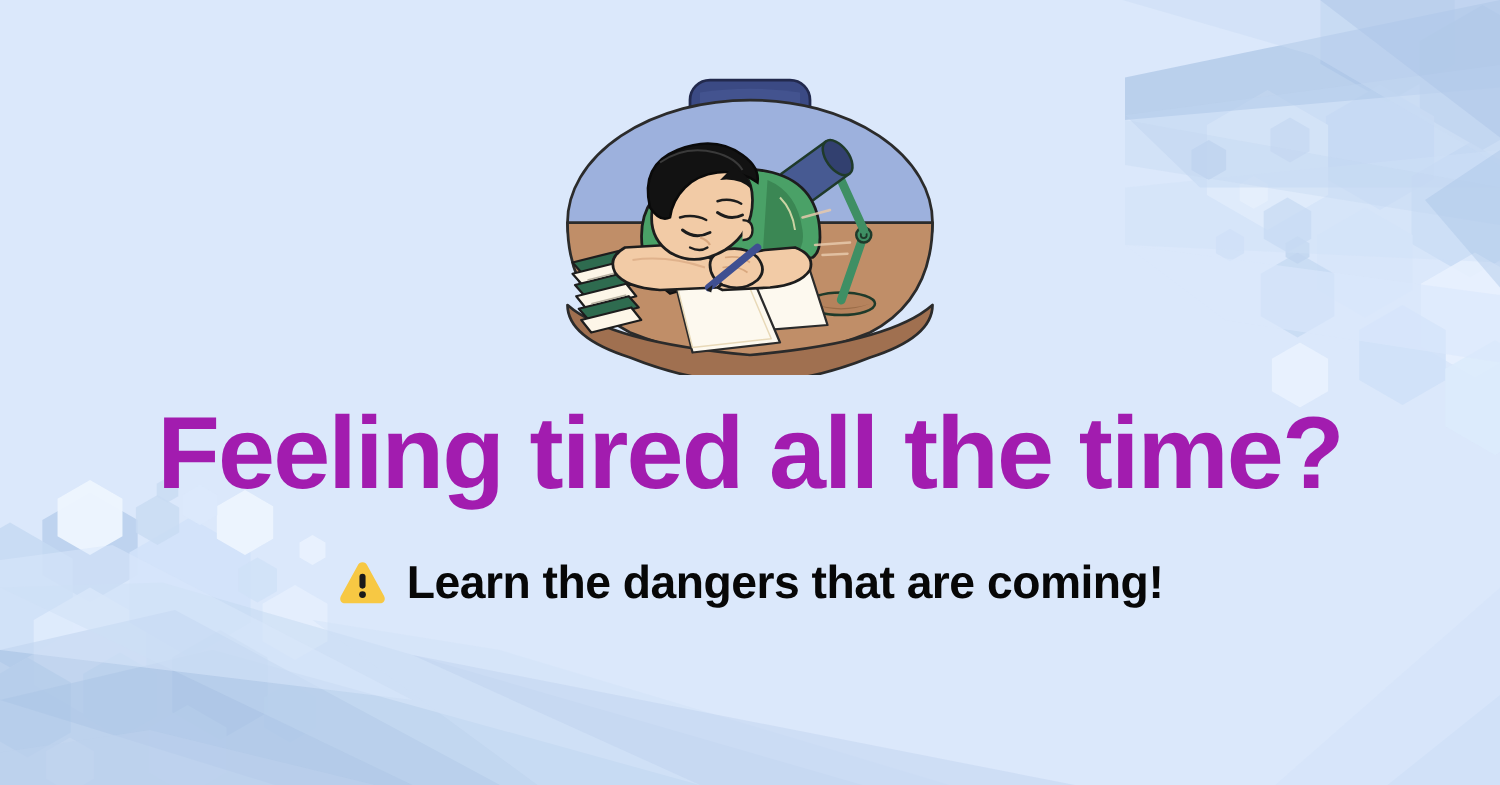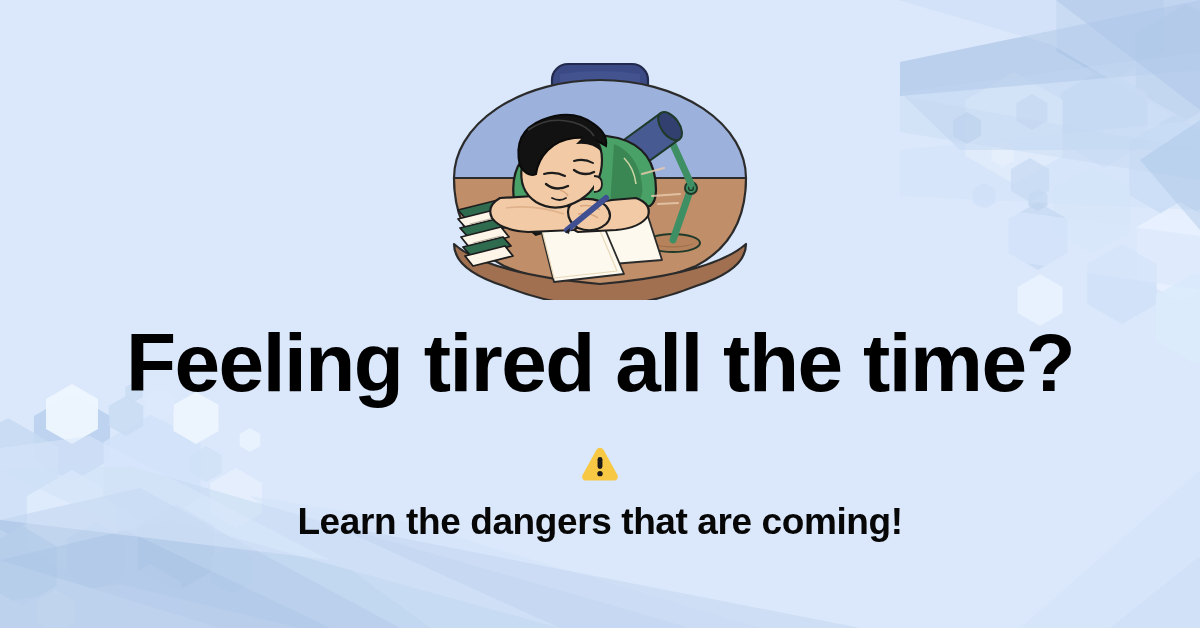--- a/index.html
+++ b/index.html
@@ -34,40 +34,39 @@
   #headline {
     position: absolute;
     left: 0;
     top: 322px;
     width: 1200px;
     text-align: center;
     font-size: 82px;
     line-height: 1.0;
     font-weight: 900;
     letter-spacing: -1.5px;
-    color: #000000;
+    color: #a21caf;
     white-space: nowrap;
   }
   #subline {
     position: absolute;
     left: 0;
     top: 443px;
     width: 1200px;
     text-align: center;
     font-size: 37px;
     line-height: 1.25;
     font-weight: 700;
     letter-spacing: -0.4px;
     color: #070707;
     white-space: nowrap;
     display: flex;
     align-items: center;
     justify-content: center;
     gap: 14px;
-    flex-direction: column;
   }
   #warn-icon { display: inline-block; width: 42px; height: 42px; flex: none; }
   #warn-icon svg { display: block; width: 100%; height: 100%; }
   #subline-text { display: inline-block; }
 </style>
 </head>
 <body>
 
 <div id="banner">
 

